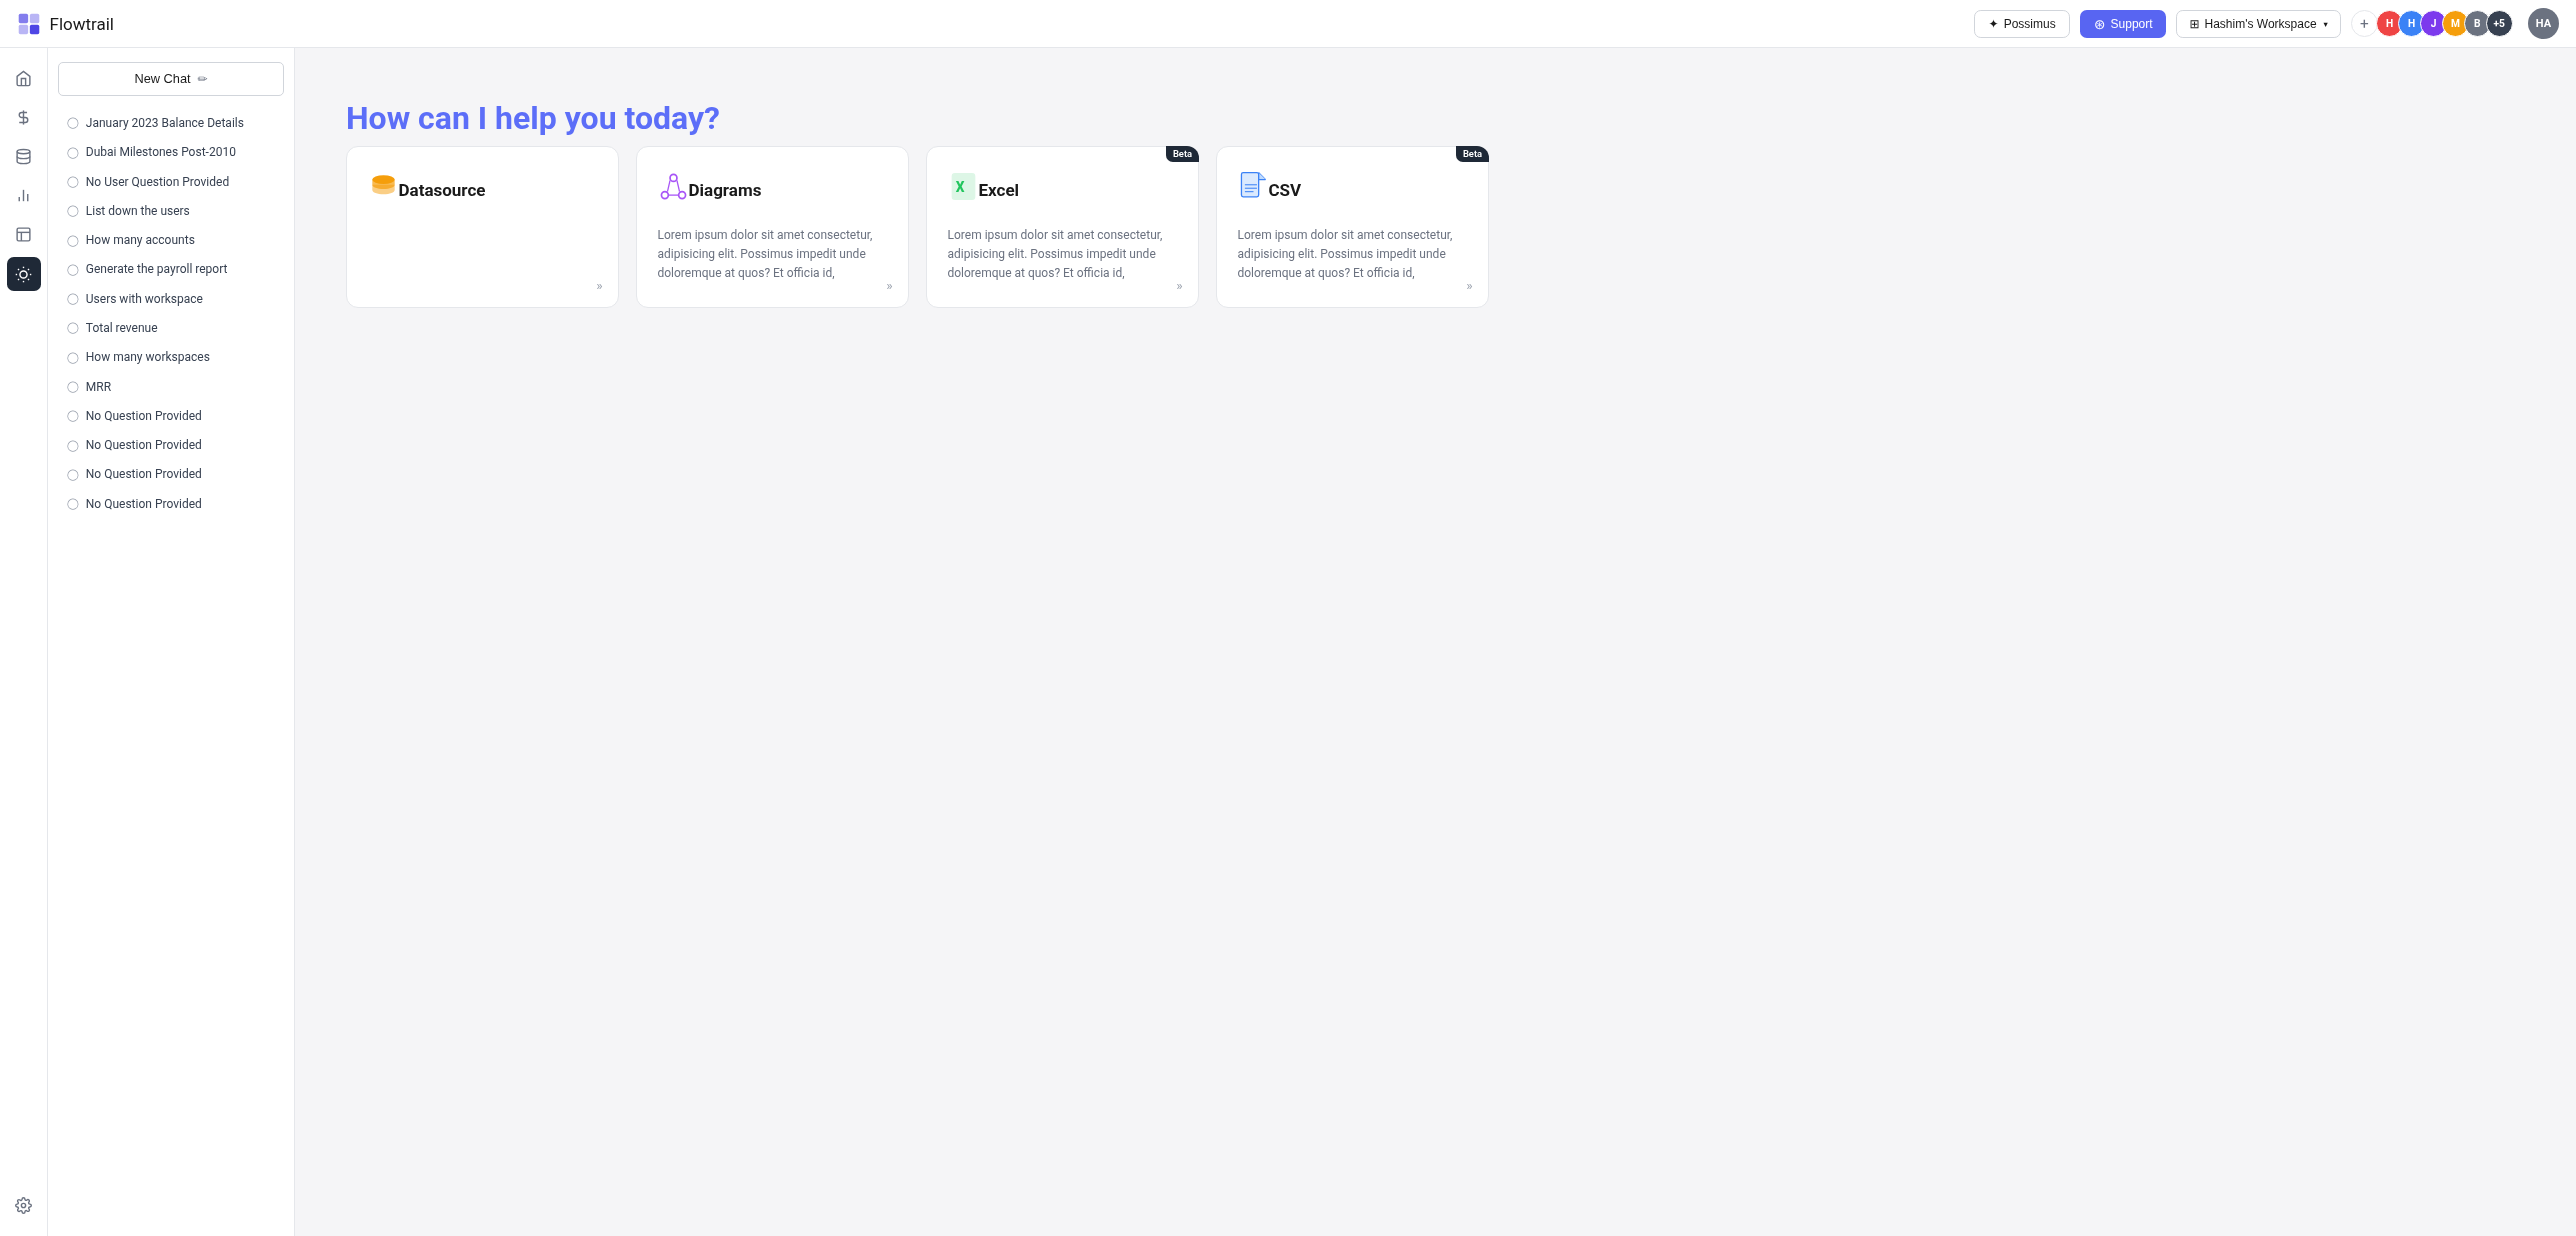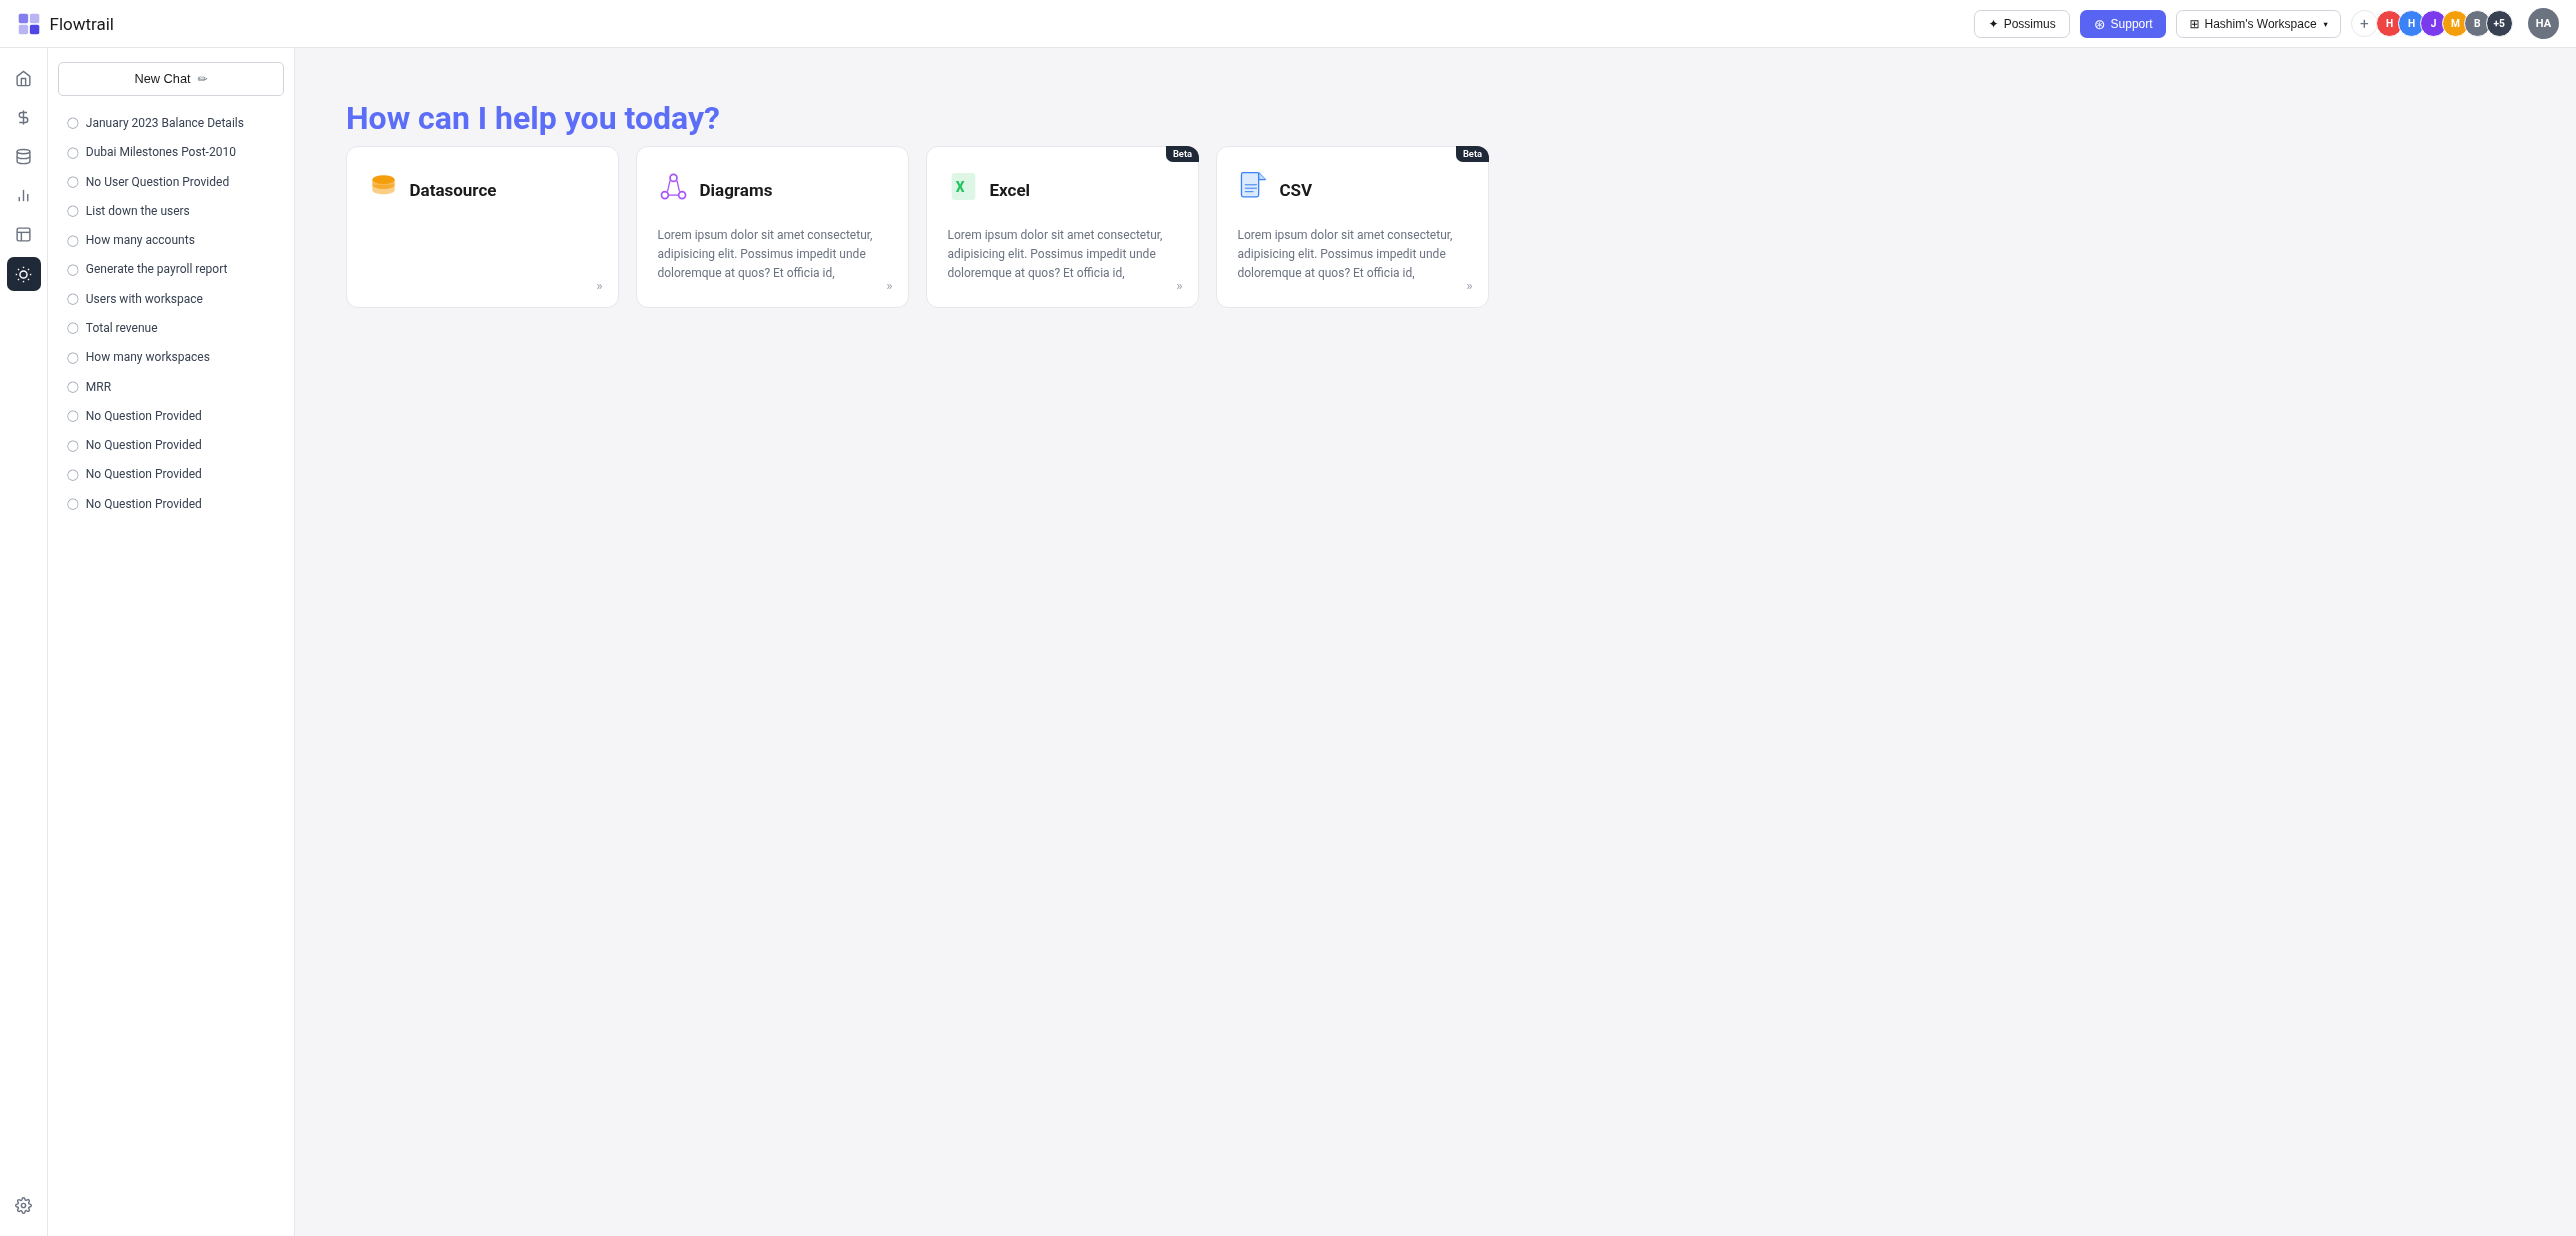--- a/index.html
+++ b/index.html
@@ -102,21 +102,21 @@
     .hero-subtitle { font-size: 13.6px; color: #6b7280; margin-bottom: 43px; }
 
     
     .cards-row { display: flex; gap: 17px; flex-wrap: wrap; }
     .card {
       flex: 1; min-width: 188px; max-width: 273px;
       background: #fff; border: 1.3px solid #e5e7eb; border-radius: 12px;
       padding: 24px 20.5px; cursor: pointer; position: relative;
       transition: box-shadow 0.15s;
     }
-    .card-header { display: flex; align-items: center; gap: 11px; margin-bottom: 17px; }
+    .card-header { display: flex; align-items: center; gap: 0; margin-bottom: 17px; }
     .card-icon { font-size: 27px; }
     .card-title { font-size: 17px; font-weight: 700; color: #1a1a1a; }
     .card-body { font-size: 12px; color: #6b7280; line-height: 1.6; }
     .card-arrow {
       position: absolute; bottom: 13.6px; right: 15.4px;
       font-size: 13.6px; color: #9ca3af;
     }
     .beta-badge {
       position: absolute; top: -0.9px; right: -0.9px;
       background: #1f2937; color: #fff; font-size: 9.4px; font-weight: 600;

